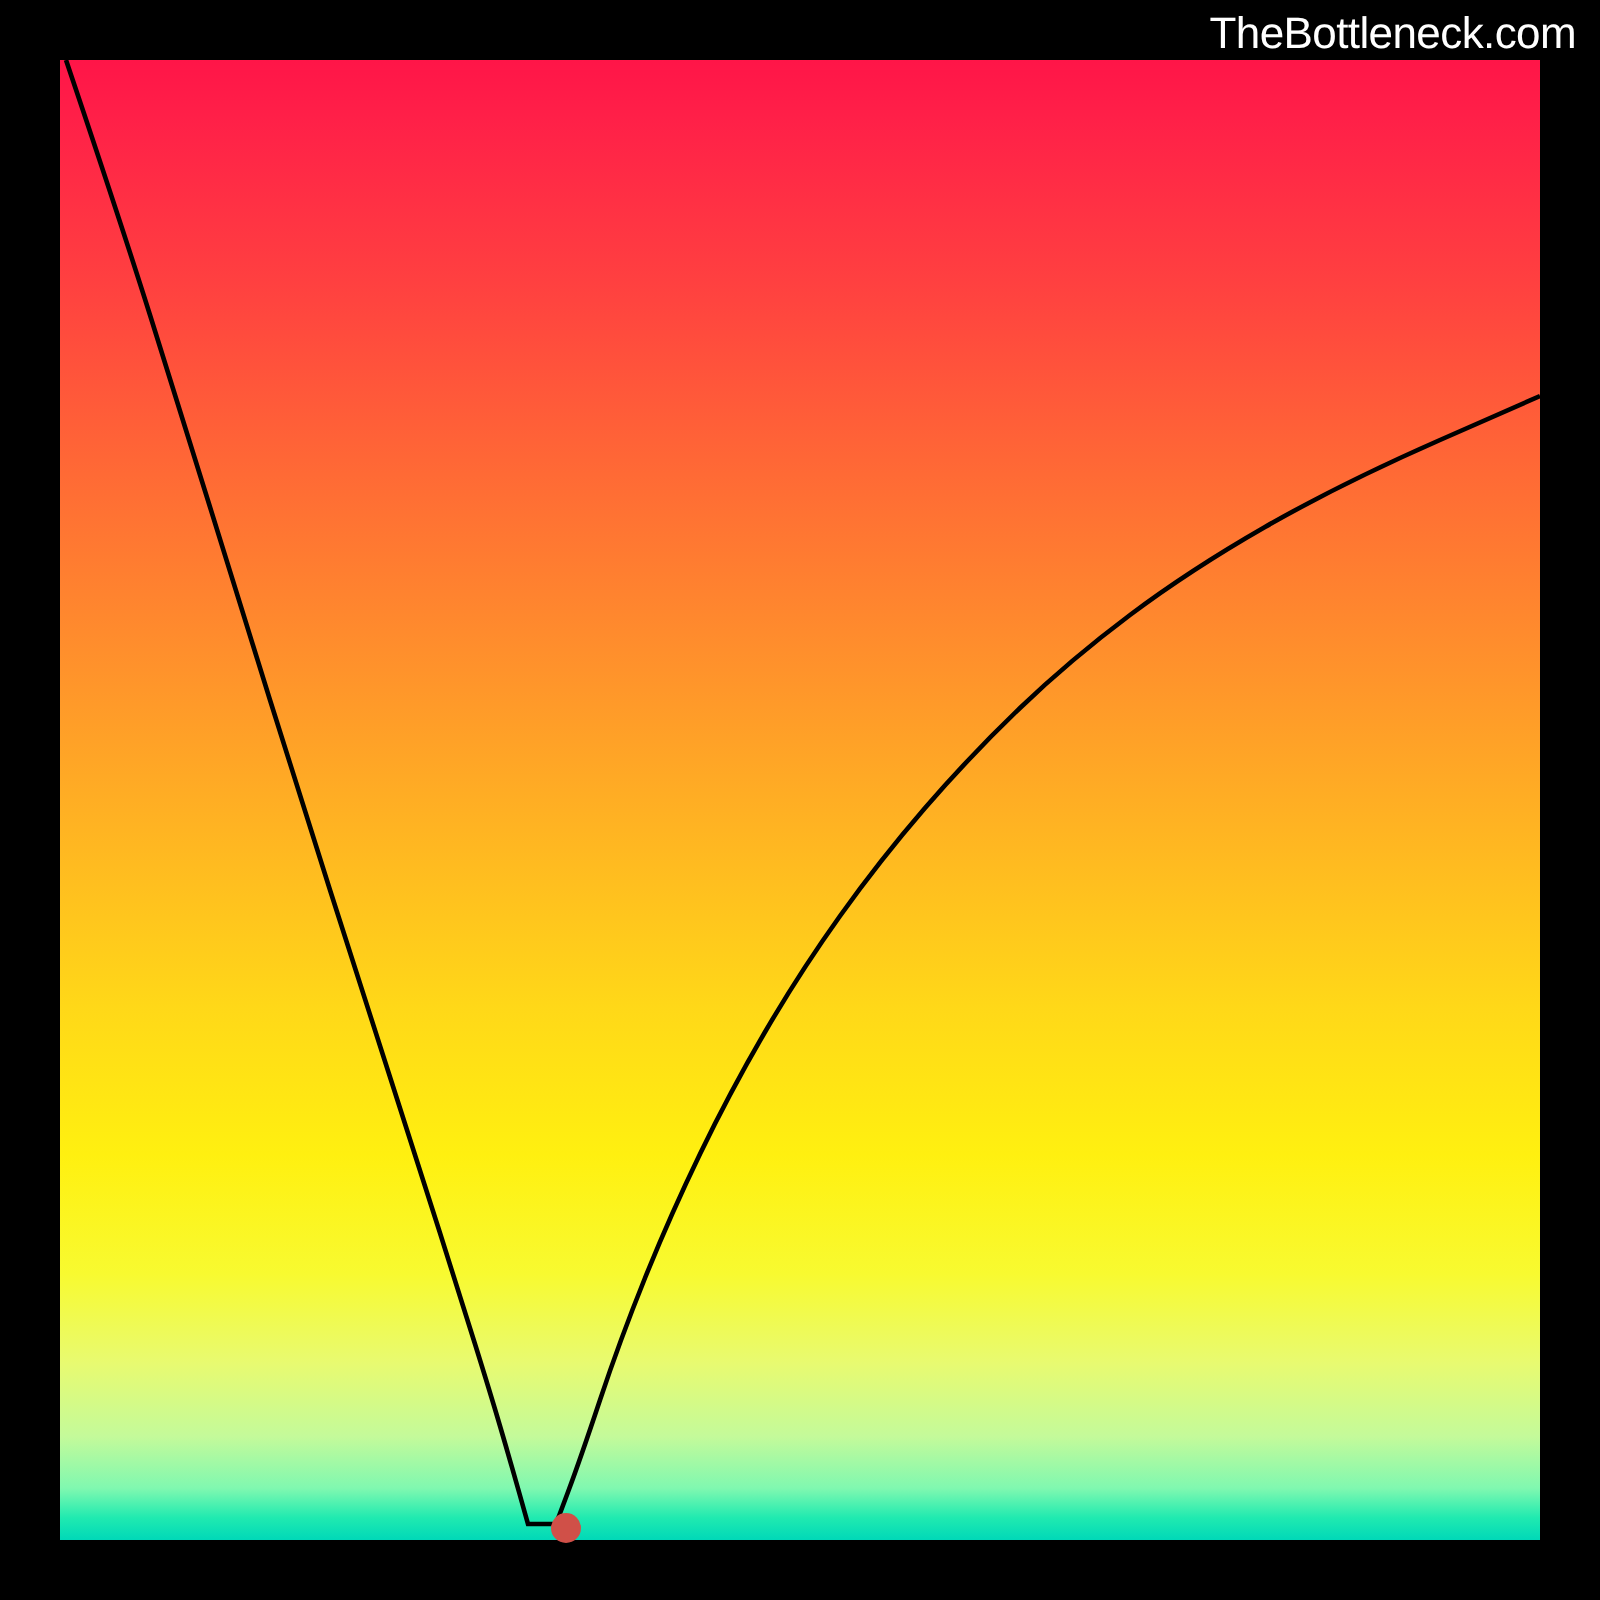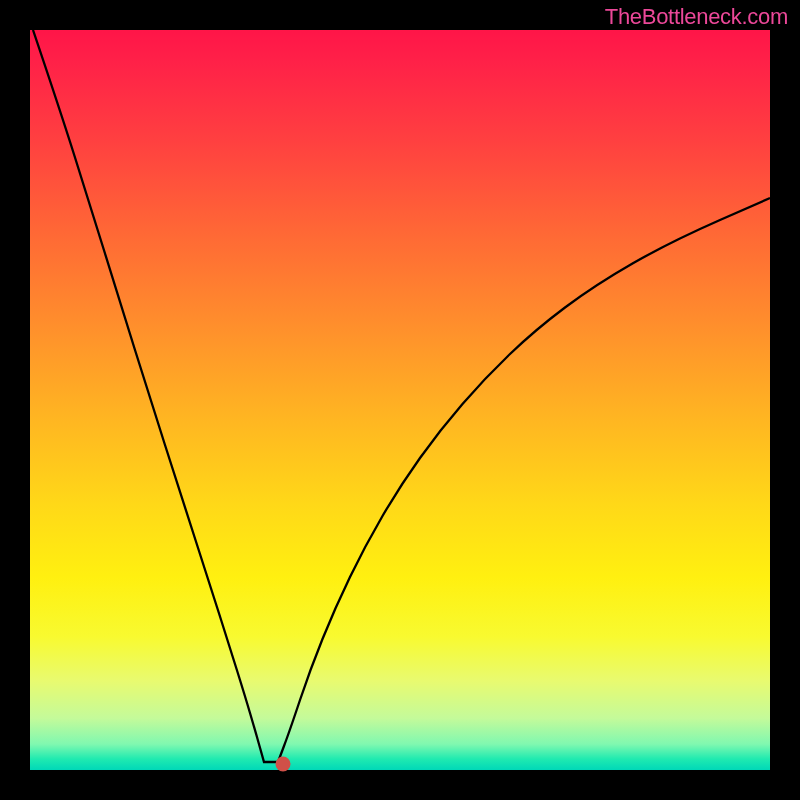--- a/index.html
+++ b/index.html
@@ -9,21 +9,21 @@
     background: #000;
     position: relative;
     overflow: hidden;
   }
   .watermark {
     position: absolute;
     top: 4px;
     right: 12px;
     font-family: Arial, Helvetica, sans-serif;
     font-size: 22px;
-    color: #ec4899;
+    color: #ffffff;
     letter-spacing: -0.3px;
     z-index: 3;
   }
   .plot-area {
     position: absolute;
     top: 30px;
     left: 30px;
     width: 740px;
     height: 740px;
     background: linear-gradient(to bottom,

